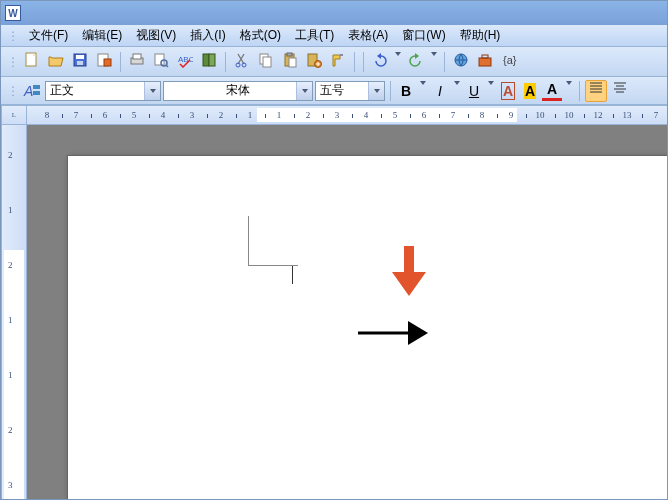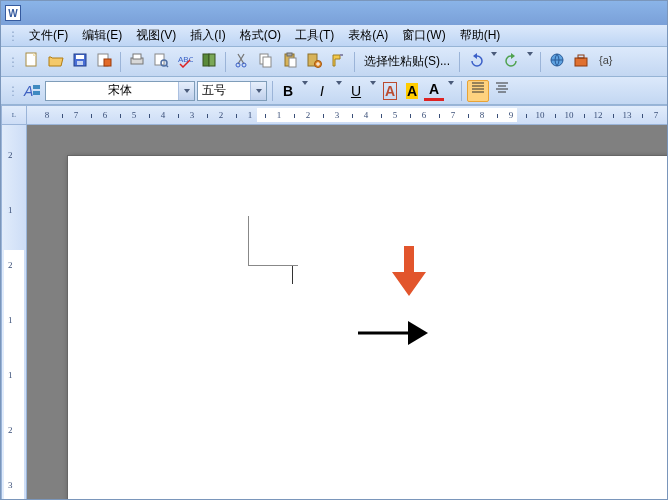--- a/index.html
+++ b/index.html
@@ -146,23 +146,20 @@
           <path d="M12 10 L12 14 M10 12 L14 12" stroke="#fff"></path>
         </svg>
       </div>
     <div class="btn">
         <svg width="16" height="16">
           <path d="M3 3 L10 3 L10 7 L5 7 L5 14 L3 14 Z" fill="#f2c84b" stroke="#a07f22"></path>
           <rect x="10" y="2" width="3" height="2" fill="#88a"></rect>
         </svg>
       </div>
     <div class="sep"></div>
-    <span class="paste-special">
-        <span>选择性粘贴(S)...</span>
-      </span>
     <div class="sep"></div>
     <div class="btn">
         <svg width="16" height="16">
           <path d="M9 4 A5 5 0 1 1 4 9" fill="none" stroke="#3a5fc8" stroke-width="1.5"></path>
           <path d="M9 1 L9 7 L5 4 Z" fill="#3a5fc8"></path>
         </svg>
       </div>
     <div class="btn" style="width:10px;">
         <div class="arrow-dn"></div>
       </div>
@@ -196,20 +193,26 @@
   </div>
 
   <div class="toolbar2">
     <span class="drag" style="color:#8ba4c8;">⋮</span>
     <div class="styles-icon">
         <svg width="18" height="18">
           <text x="1" y="14" font-size="14" font-family="Georgia" fill="#3f61c1" font-style="italic">A</text>
           <rect x="10" y="3" width="7" height="4" fill="#3f8ac1"></rect>
           <rect x="10" y="9" width="7" height="4" fill="#3f8ac1"></rect>
         </svg>
+      </div>
+    <div class="combo style-combo">
+        <span>正文</span>
+        <div class="dd">
+          <div class="arrow-dn"></div>
+        </div>
       </div>
     <div class="combo font-combo">
         <span>宋体</span>
         <div class="dd">
           <div class="arrow-dn"></div>
         </div>
       </div>
     <div class="combo size-combo">
         <span>五号</span>
         <div class="dd">

